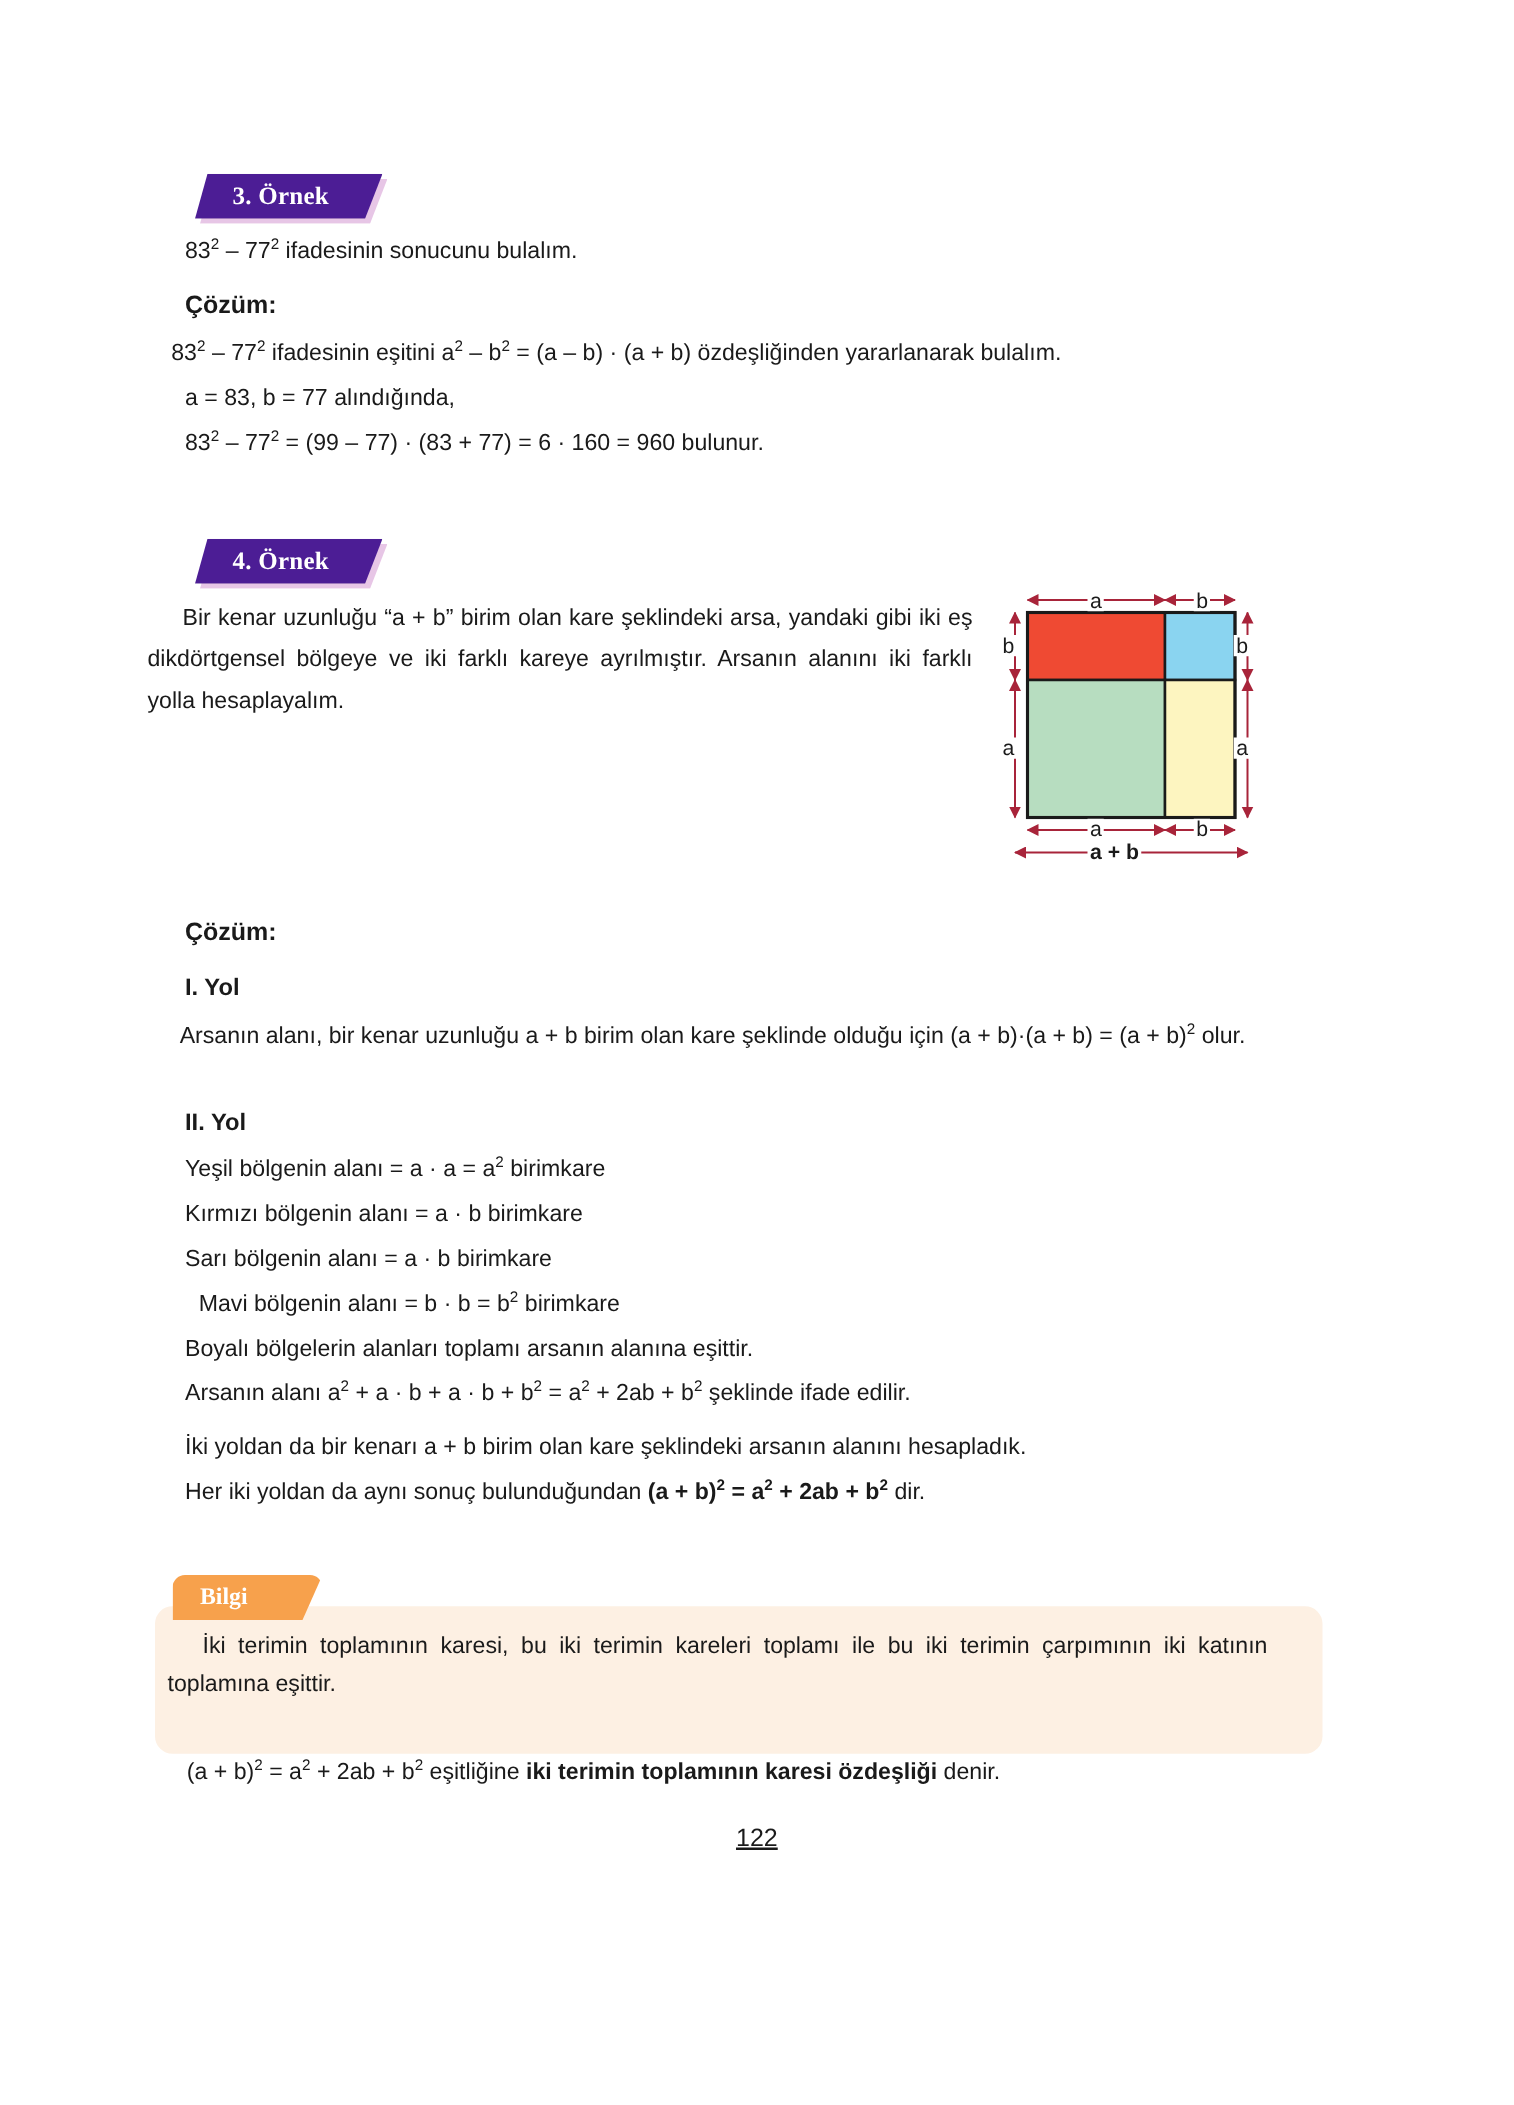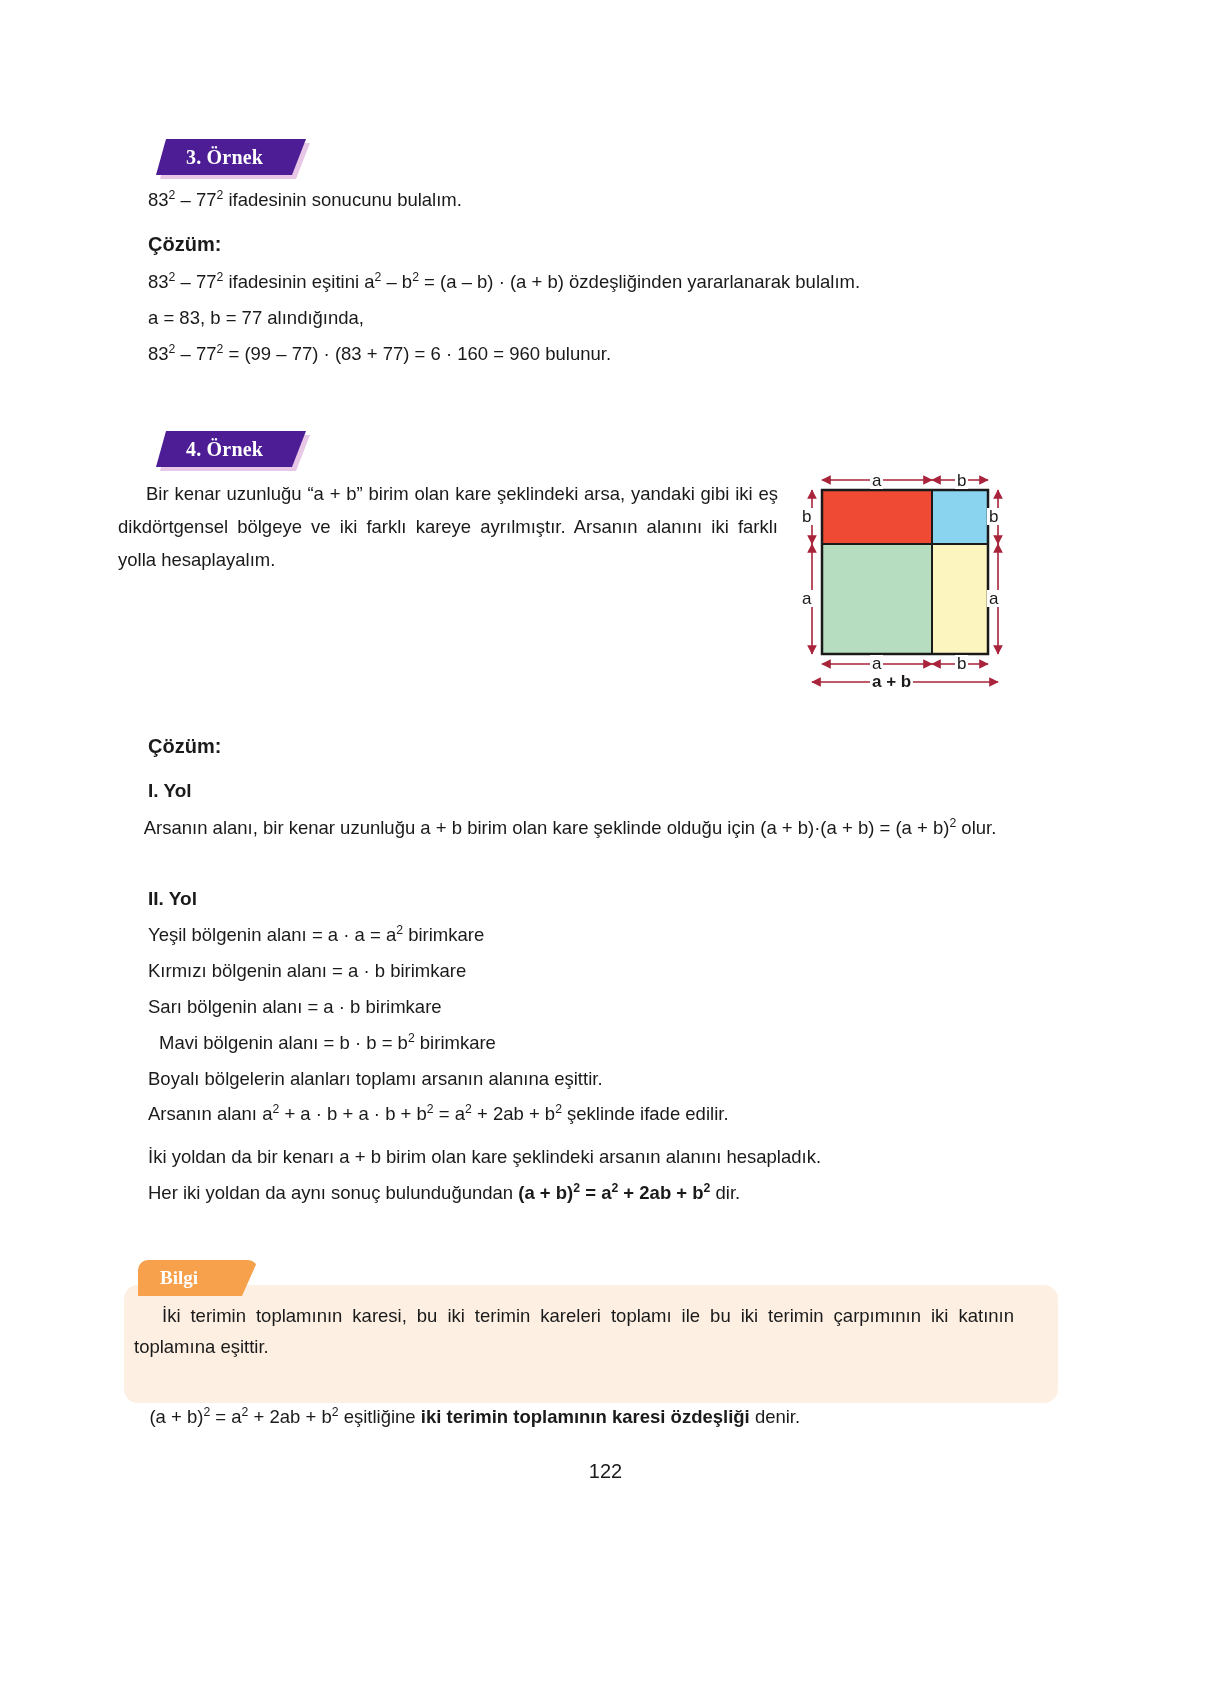--- a/index.html
+++ b/index.html
@@ -117,21 +117,21 @@
   <div class="ribbon" style="left:156px; top:139px; width:150px; box-sizing:border-box;">
     <span>3. Örnek</span>
   </div>
 
   <div class="txt" style="left:148px; top:187px;">
     <span>83</span><sup>2</sup><span> – 77</span><sup>2</sup><span> ifadesinin sonucunu bulalım.</span>
   </div>
 
   <div class="txt bold" style="left:148px; top:231px; font-size:20px;">Çözüm:</div>
 
-  <div class="txt" style="left:148px; top:269px;">
+  <div class="txt" style="left:137px; top:269px;">
     <span>83</span><sup>2</sup><span> – 77</span><sup>2</sup><span> ifadesinin eşitini a</span><sup>2</sup><span> – b</span><sup>2</sup><span> = (a – b) · (a + b) özdeşliğinden yararlanarak bulalım.</span>
   </div>
 
   <div class="txt" style="left:148px; top:305px;">a = 83, b = 77 alındığında,</div>
 
   <div class="txt" style="left:148px; top:341px;">
     <span>83</span><sup>2</sup><span> – 77</span><sup>2</sup><span>  = (99 – 77) · (83 + 77) = 6 · 160 = 960 bulunur.</span>
   </div>
 
   <div class="ribbon-shadow" style="left:160px; top:435px; width:150px;"></div>
@@ -232,15 +232,15 @@
   <div class="bilgi-tab" style="left:138px; top:1260px; width:120px; box-sizing:border-box;">
     <span>Bilgi</span>
   </div>
 
   <div class="para" style="left:134px; top:1300px; width:880px; text-indent:28px; line-height:31px;">İki terimin toplamının karesi, bu iki terimin kareleri toplamı ile bu iki terimin çarpımının iki katının toplamına eşittir.</div>
 
   <div class="para" style="left:134px; top:1362px; width:880px; line-height:31px;margin-top:39px;">
     <span style="display:inline;">&nbsp;&nbsp;&nbsp;</span><span>(a + b)</span><sup>2</sup><span> = a</span><sup>2</sup><span> + 2ab + b</span><sup>2</sup><span> eşitliğine </span><b>iki terimin toplamının karesi özdeşliği</b><span> denir.</span>
   </div>
 
-  <div class="page-number" style="left:0; top:1460px;">122</div>
+  <div class="page-number" style="left:0; top:1460px;text-decoration:underline;">122</div>
 
 </div>
 
 </body></html>

